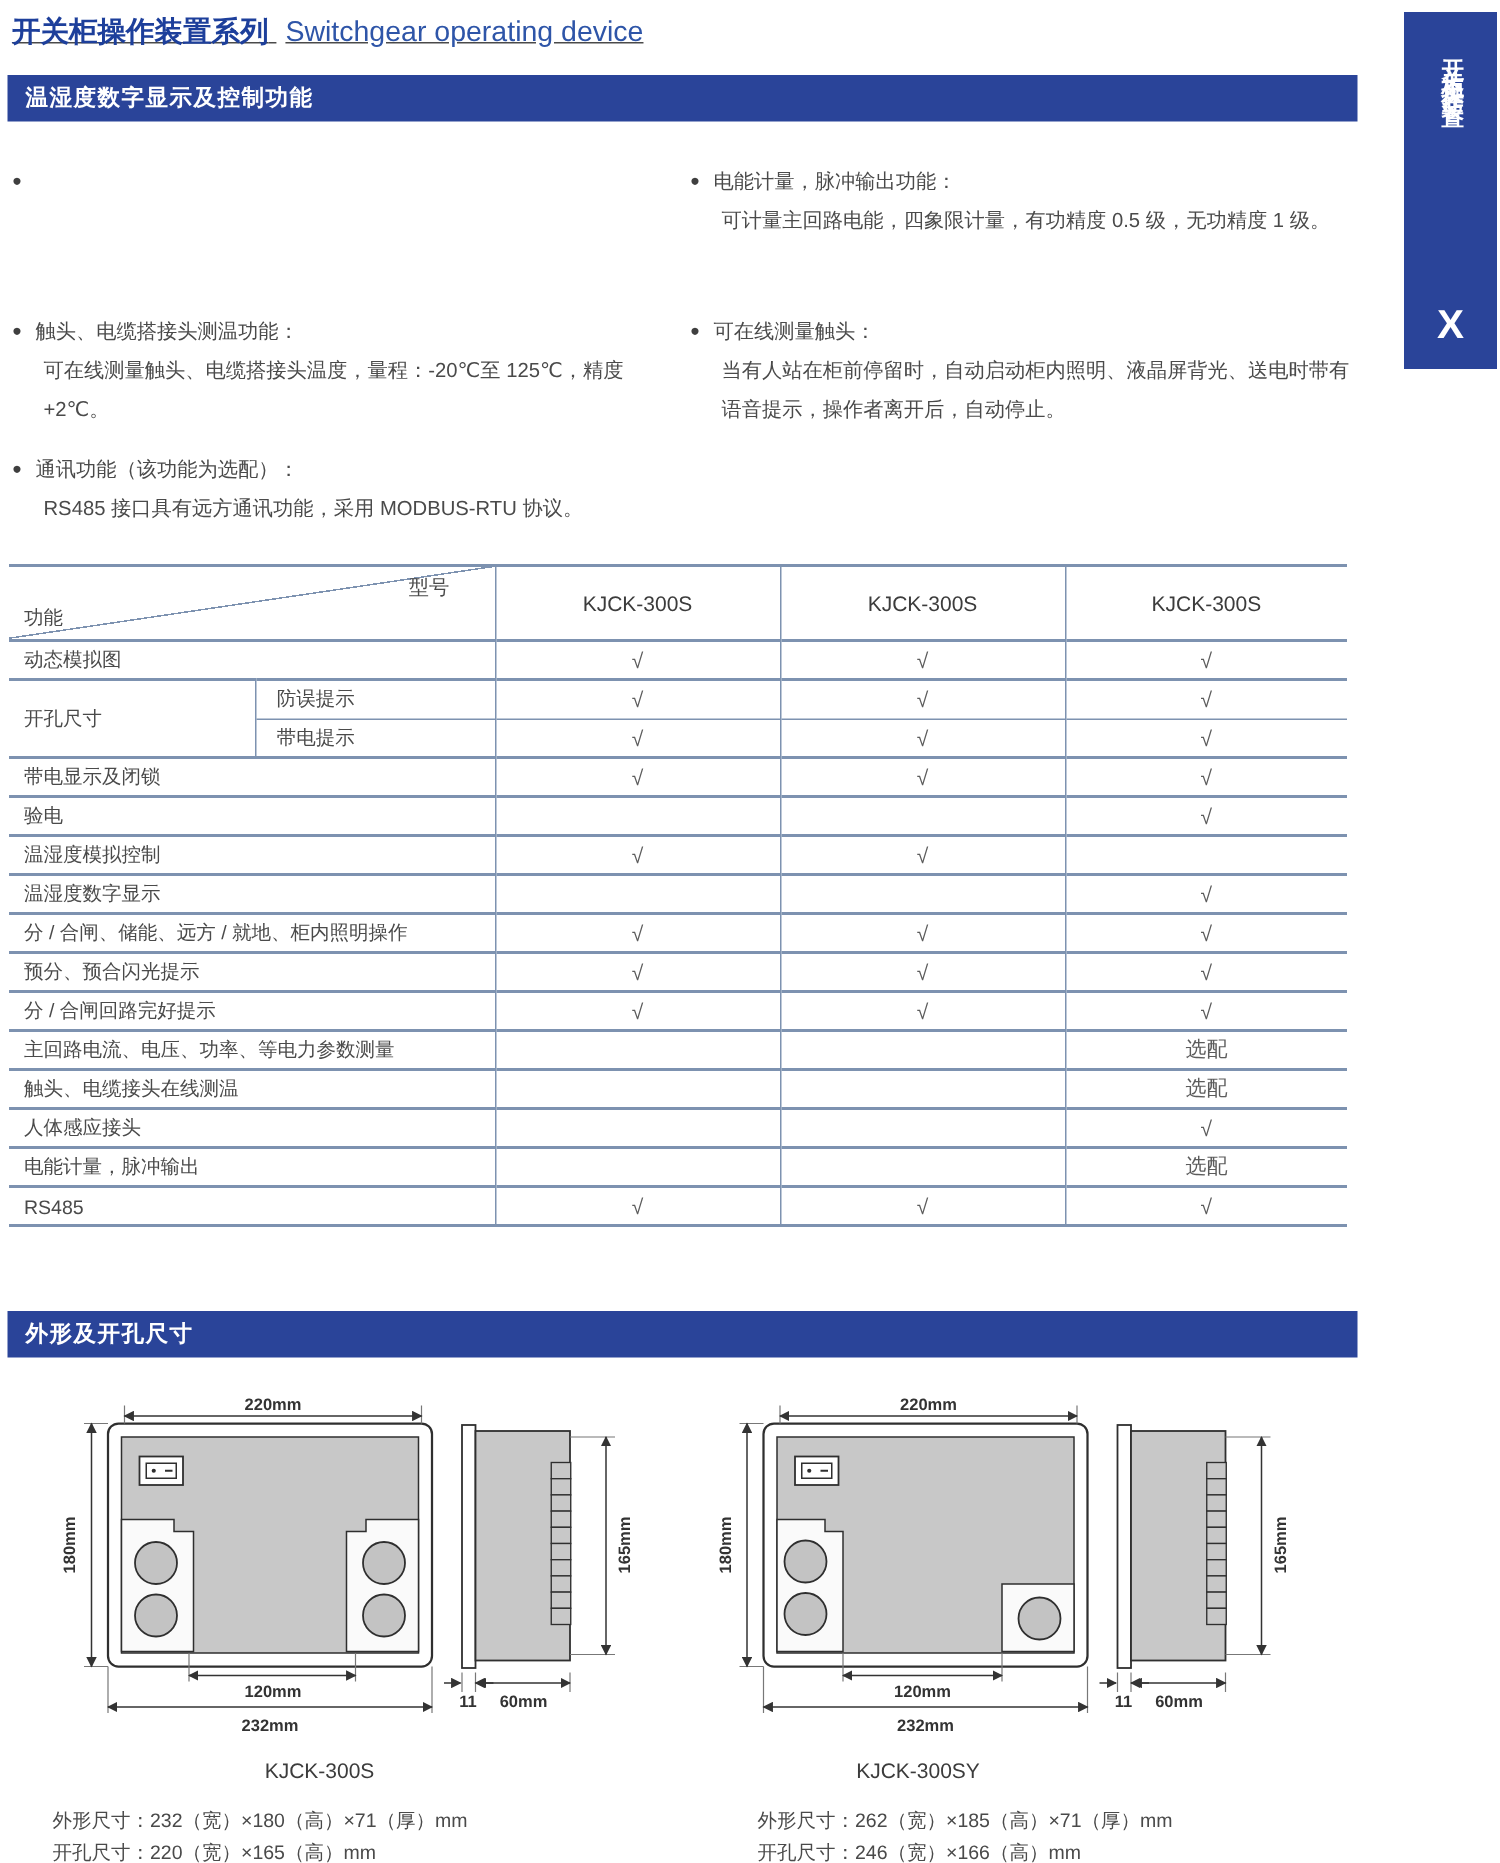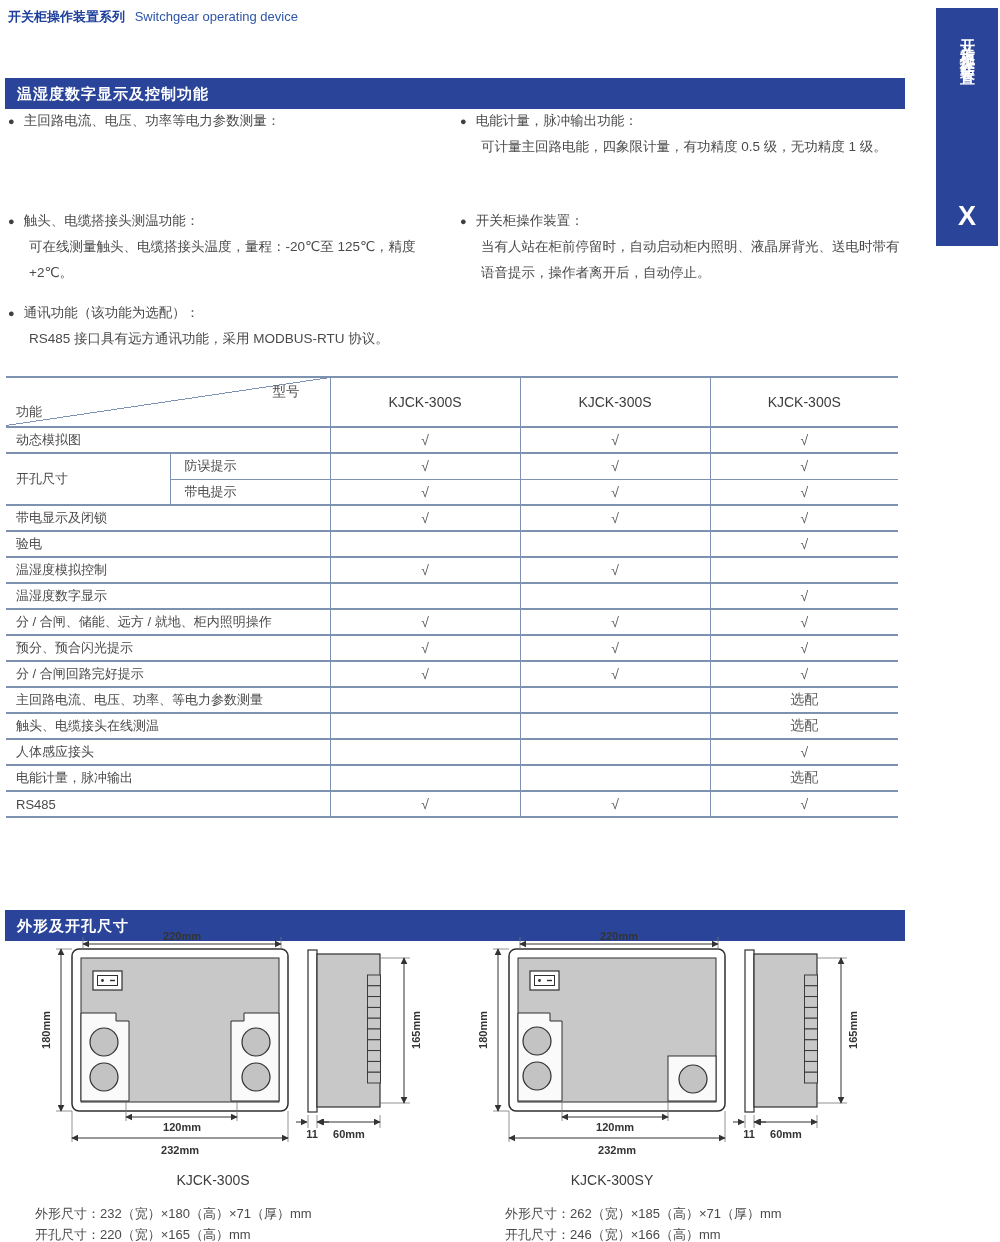--- a/index.html
+++ b/index.html
@@ -10,21 +10,21 @@
     --txt:#4a4a4a;
     --draw:#2f2f2f;
   }
   *{margin:0;padding:0;box-sizing:border-box;}
   html,body{background:#fff;}
   body{
     width:1000px;height:1242px;position:relative;overflow:hidden;
     font-family:"Liberation Sans","DejaVu Sans",sans-serif;color:var(--txt);
   }
   
-  .page-title{position:absolute;left:8px;top:8px;font-size:13px;white-space:nowrap;}
+  .page-title{position:absolute;left:8px;top:8px;font-size:19px;white-space:nowrap;text-decoration:underline;}
   .page-title .zh{font-weight:bold;color:var(--navy);}
   .page-title .en{color:var(--en-blue);margin-left:6px;}
   
   .side-tab{
     position:absolute;left:936px;top:8px;width:62px;height:238px;
     background:var(--blue);color:#fff;
   }
   .side-tab .vtext{
     writing-mode:vertical-rl;text-orientation:upright;
     font-size:15px;font-weight:bold;letter-spacing:5px;
@@ -33,22 +33,22 @@
   .side-tab .index{
     position:absolute;bottom:14px;left:0;width:100%;text-align:center;
     font-size:27px;font-weight:bold;
   }
   
   .banner{
     position:absolute;left:5px;width:900px;height:31px;background:var(--blue);
     color:#fff;font-size:15px;font-weight:bold;line-height:31px;padding-left:12px;
     letter-spacing:1px;
   }
-  #banner-functions{top:78px;}
-  #banner-dimensions{top:874px;margin-top:36px;}
+  #banner-functions{top:50px;}
+  #banner-dimensions{top:874px;}
   
   .features{
     position:absolute;left:8px;top:108px;width:892px;
     display:grid;grid-template-columns:452px 440px;grid-template-rows:100px auto auto;
     font-size:13.5px;line-height:26px;color:var(--txt);
   }
   .bullet .t{display:flex;}
   .bullet .dot{font-size:11px;margin-right:9px;color:#3f3f3f;line-height:26px;}
   .bullet .body{padding-left:21px;}
   .b-left1{grid-column:1;grid-row:1;}
@@ -98,41 +98,40 @@
   <span class="vtext">开关柜操作装置</span>
   <span class="index">X</span>
 </div>
 
 <div class="banner" id="banner-functions">温湿度数字显示及控制功能</div>
 
 <div class="features">
   <div class="bullet b-left1">
     <div class="t">
         <span class="dot">●</span>
-      <span>主回路电流、电压、功率等电力参数测量：</span>
       </div>
   </div>
   <div class="bullet b-right1">
     <div class="t">
         <span class="dot">●</span>
       <span>电能计量，脉冲输出功能：</span>
       </div>
     <div class="body">可计量主回路电能，四象限计量，有功精度 0.5 级，无功精度 1 级。</div>
   </div>
   <div class="bullet b-left2">
     <div class="t">
         <span class="dot">●</span>
       <span>触头、电缆搭接头测温功能：</span>
       </div>
     <div class="body">可在线测量触头、电缆搭接头温度，量程：-20℃至 125℃，精度 +2℃。</div>
   </div>
   <div class="bullet b-right2">
     <div class="t">
         <span class="dot">●</span>
-      <span>开关柜操作装置：</span>
+      <span>可在线测量触头：</span>
       </div>
     <div class="body">当有人站在柜前停留时，自动启动柜内照明、液晶屏背光、送电时带有语音提示，操作者离开后，自动停止。</div>
   </div>
   <div class="bullet b-bottom">
     <div class="t">
         <span class="dot">●</span>
       <span>通讯功能（该功能为选配）：</span>
       </div>
     <div class="body">RS485 接口具有远方通讯功能，采用 MODBUS-RTU 协议。</div>
   </div>

